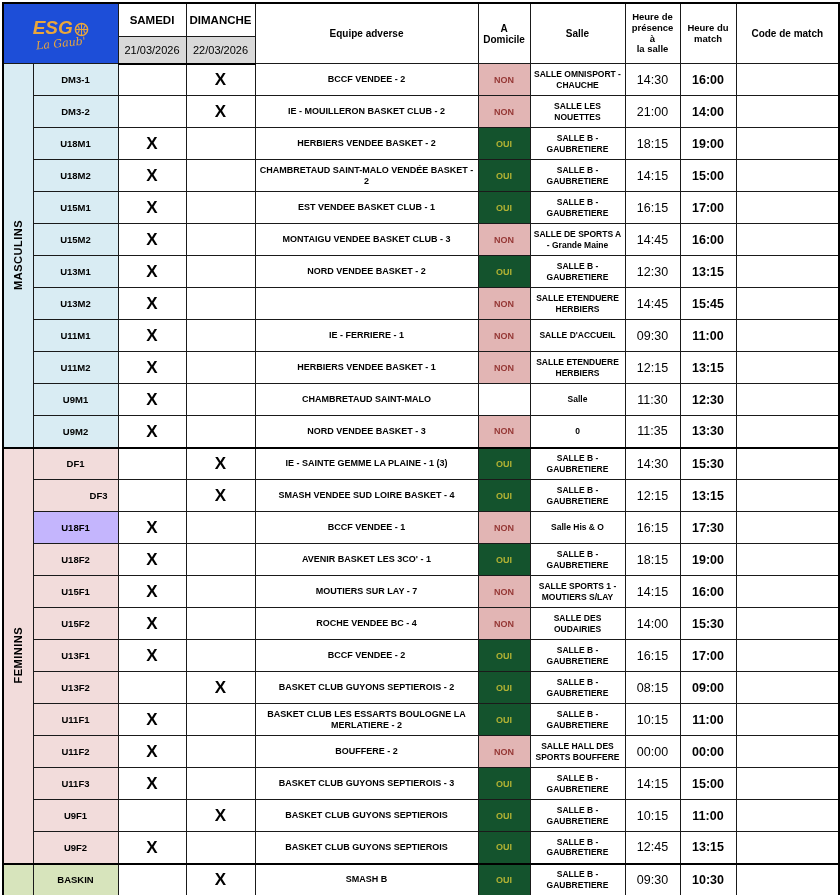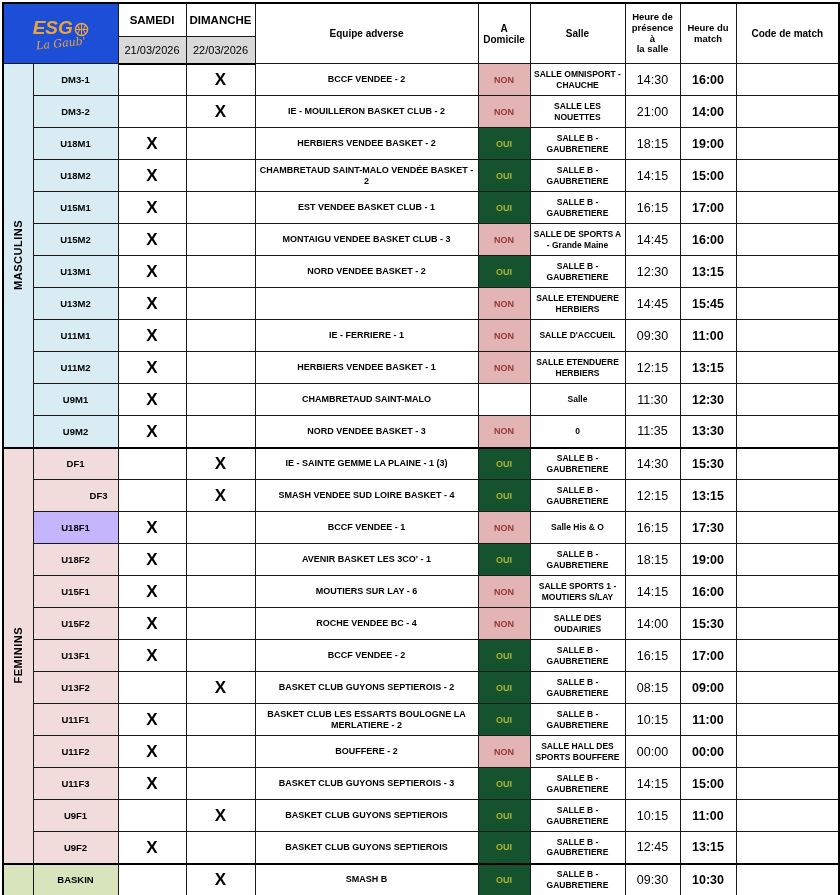--- a/index.html
+++ b/index.html
@@ -266,21 +266,21 @@
     <td class="home oui">OUI</td>
     <td class="venue">SALLE B - GAUBRETIERE</td>
     <td class="pres">18:15</td>
     <td class="match">19:00</td>
     <td class="code"></td>
   </tr>
         <tr>
     <td class="cat" style="background: rgb(242, 220, 219);">U15F1</td>
     <td class="xmark">X</td>
     <td class="xmark"></td>
-    <td class="opp">MOUTIERS SUR LAY - 6</td>
+    <td class="opp">MOUTIERS SUR LAY - 7</td>
     <td class="home non">NON</td>
     <td class="venue">SALLE SPORTS 1 - MOUTIERS S/LAY</td>
     <td class="pres">14:15</td>
     <td class="match">16:00</td>
     <td class="code"></td>
   </tr>
         <tr>
     <td class="cat" style="background: rgb(242, 220, 219);">U15F2</td>
     <td class="xmark">X</td>
     <td class="xmark"></td>

